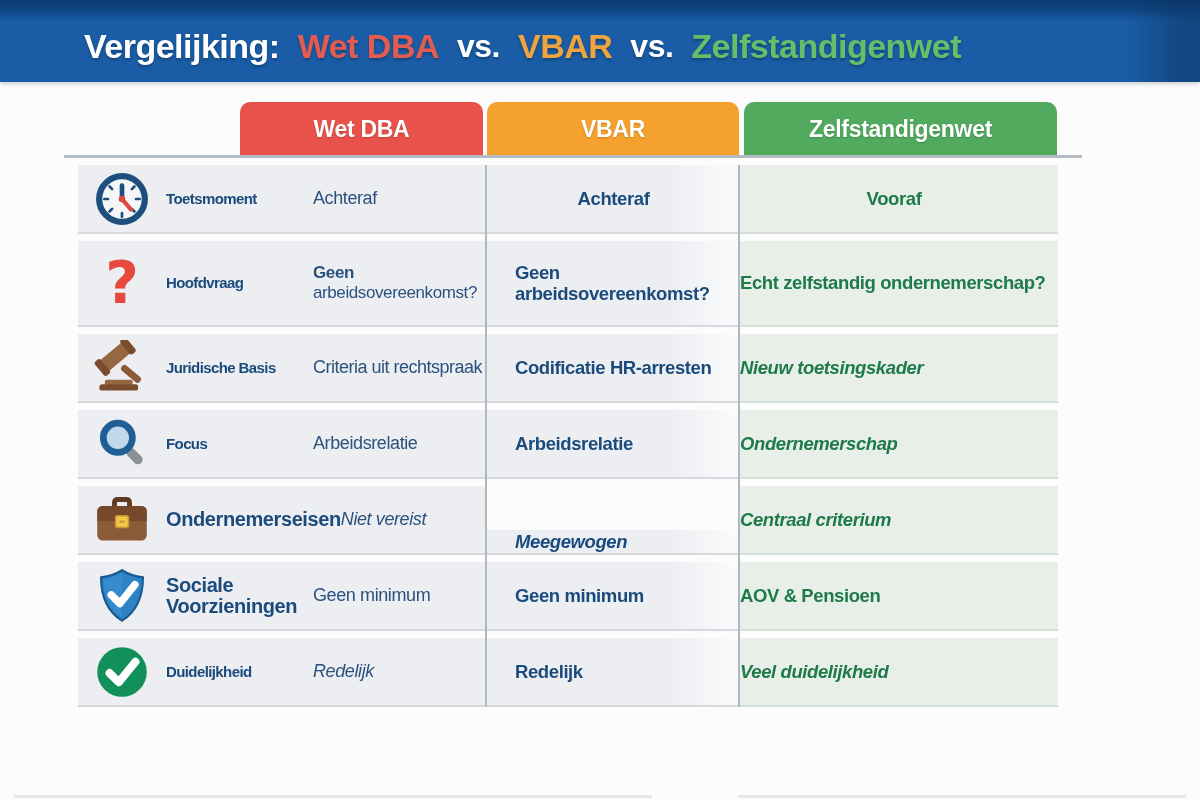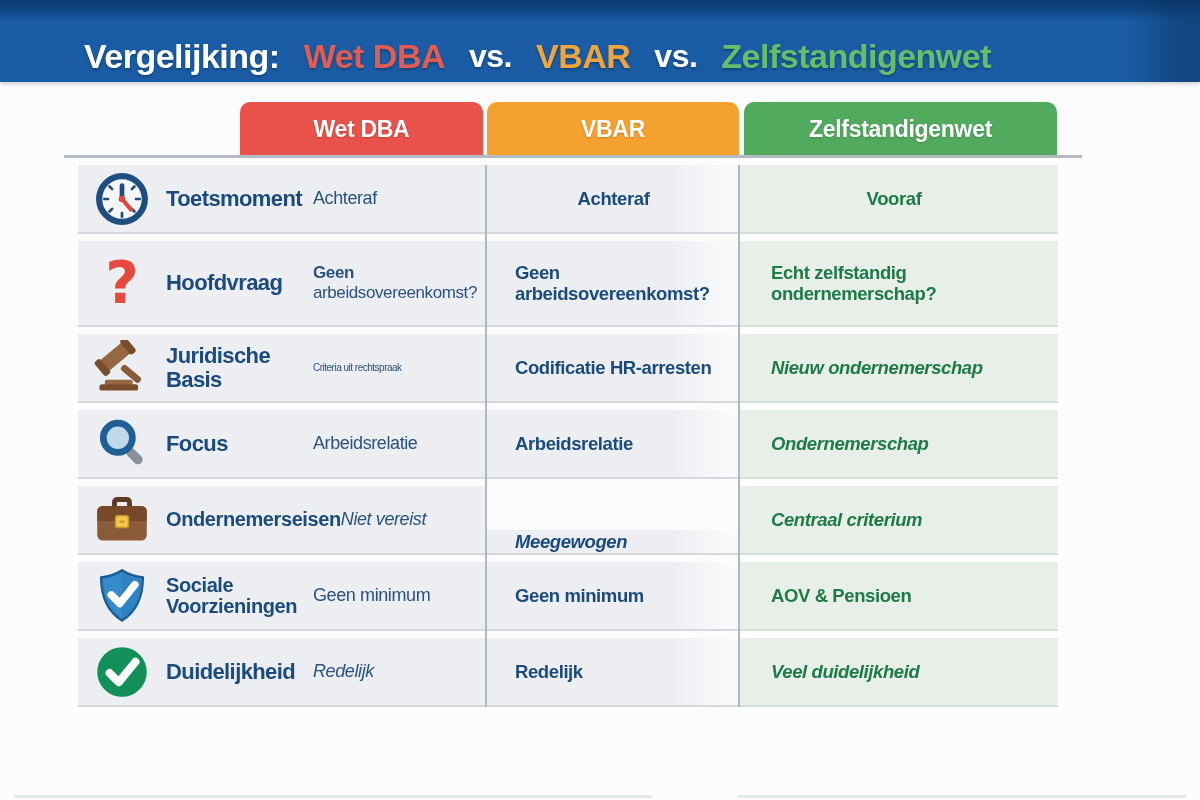--- a/index.html
+++ b/index.html
@@ -5,21 +5,21 @@
   html,body{margin:0;padding:0;}
   body{width:1200px;height:800px;background:#FCFCFD;font-family:"Liberation Sans",sans-serif;overflow:hidden;}
   .canvas{position:relative;width:1200px;height:800px;background:#FCFCFD;overflow:hidden;}
 
   
   .header{position:absolute;left:0;top:0;width:1200px;height:82px;
     background:linear-gradient(180deg,#0C3B70 0%,#0F4683 12%,#1A5DA6 26%,#1A5DA6 100%);
     box-shadow:0 2px 4px rgba(0,0,0,.18);}
   .header::after{content:"";position:absolute;right:0;top:0;width:74px;height:100%;
     background:linear-gradient(90deg,rgba(10,52,100,0) 0%,rgba(10,52,100,.55) 75%);}
-  .title{position:absolute;left:84px;top:20px;height:72px;display:flex;align-items:center;gap:24px;
+  .title{position:absolute;left:84px;top:10px;height:72px;display:flex;align-items:center;gap:18px;
     font-size:34px;font-weight:bold;color:#FFFFFF;letter-spacing:-.5px;
     text-shadow:0 2px 3px rgba(0,0,0,.28);white-space:nowrap;text-align:right;}
   .title .law-dba{color:#E45B52;}
   .title .law-vbar{color:#F0A43E;}
   .title .law-zw{color:#68BD6B;}
   .title .vs{font-size:32px;font-weight:bold;}
 
   
   .tab{position:absolute;top:102px;height:54px;border-radius:10px 10px 0 0;
     color:#fff;font-size:23px;font-weight:bold;text-align:center;line-height:55px;
@@ -31,36 +31,36 @@
 
   
   .table{position:absolute;left:78px;top:165px;width:980px;}
   .row{display:grid;grid-template-columns:409px 253px 318px;height:69px;margin-bottom:7px;}
   .row.tall{height:86px;}
   .c1{background:#ECEEF2;border-bottom:2px solid #D5D9DE;display:flex;align-items:center;}
   .c2{background:linear-gradient(90deg,#ECEEF2 0%,#ECEEF2 72%,#F8FAFB 97%);
     border-bottom:2px solid #D5D9DE;display:flex;align-items:center;
     padding-left:28px;font-weight:bold;color:#1B4B7C;font-size:18.5px;letter-spacing:-.4px;line-height:1.15;}
   .c3{background:#E7EFE8;border-bottom:2px solid #D5DFD8;display:flex;align-items:center;
-    padding-left:31px;font-weight:bold;color:#1E7A49;font-size:18.5px;letter-spacing:-.4px;line-height:1.15;
+    font-weight:bold;color:#1E7A49;font-size:18.5px;letter-spacing:-.4px;line-height:1.15;
     padding-right:10px;}
   .row:first-child .c2,.row:first-child .c3{justify-content:center;padding-left:0;}
   .row:last-child .c1,.row:last-child .c2{border-bottom:3px solid #A9B1B8;}
   .row:last-child .c3{border-bottom:3px solid #A9B1B8;}
   
   .row:nth-child(3) .c3,.row:nth-child(4) .c3,.row:nth-child(5) .c3,.row:nth-child(7) .c3{font-style:italic;}
   .row:nth-child(5) .c2{font-style:italic;margin-top:44px;}
   .row:nth-child(5) .val1,.row:nth-child(7) .val1{font-style:italic;}
   .row:nth-child(2) .val1::first-line{font-weight:bold;}
 
   .icon-box{flex:0 0 88px;display:flex;justify-content:center;align-items:center;}
-  .lbl{flex:0 0 147px;font-weight:bold;color:#1B4B7C;font-size:22px;letter-spacing:-.6px;line-height:1.05;}
+  .lbl{flex:0 0 147px;font-weight:bold;color:#1B4B7C;font-size:15px;letter-spacing:-.6px;line-height:1.05;}
   .lbl.sm{font-size:20px;letter-spacing:-.4px;}
   .val1{flex:1;color:#2B527E;font-size:18px;letter-spacing:-.4px;line-height:1.15;padding-right:8px;}
-  .val1.sm{font-size:10px;letter-spacing:-.5px;white-space:nowrap;}
+  .val1.sm{font-size:18px;letter-spacing:-.5px;white-space:nowrap;}
 
   .vline{position:absolute;top:0;width:2px;height:542px;background:#B0B8BF;}
   .vline1{left:407px;}
   .vline2{left:660px;}
 
   .bottom-line{position:absolute;top:795px;height:3px;background:#E3E8EC;}
   .bottom-line.seg1{left:14px;width:638px;}
   .bottom-line.seg2{left:738px;width:448px;}
 </style>
 </head>
@@ -137,21 +137,21 @@
             </g>
             <rect x="24" y="27" width="22" height="6.5" rx="3" transform="rotate(40 33 30)" fill="#8B5A36"></rect>
             <rect x="10" y="37" width="26" height="5" rx="2" fill="#966842"></rect>
             <rect x="5" y="41" width="36" height="6" rx="2.5" fill="#7A4C2E"></rect>
           </svg>
         </div>
         <div class="lbl">Juridische Basis</div>
         <div class="val1 sm">Criteria uit rechtspraak</div>
       </div>
       <div class="c2">Codificatie HR-arresten</div>
-      <div class="c3">Nieuw ondernemerschap</div>
+      <div class="c3">Nieuw toetsingskader</div>
     </div>
 
     <div class="row">
       <div class="c1">
         <div class="icon-box">
           <svg width="54" height="54" viewBox="0 0 52 52">
             <rect x="31" y="30" width="18" height="9" rx="4.5" transform="rotate(45 35 34)" fill="#8A9096"></rect>
             <circle cx="22" cy="20" r="14" fill="#BFD9EB" stroke="#1F5F96" stroke-width="6.5"></circle>
           </svg>
         </div>

